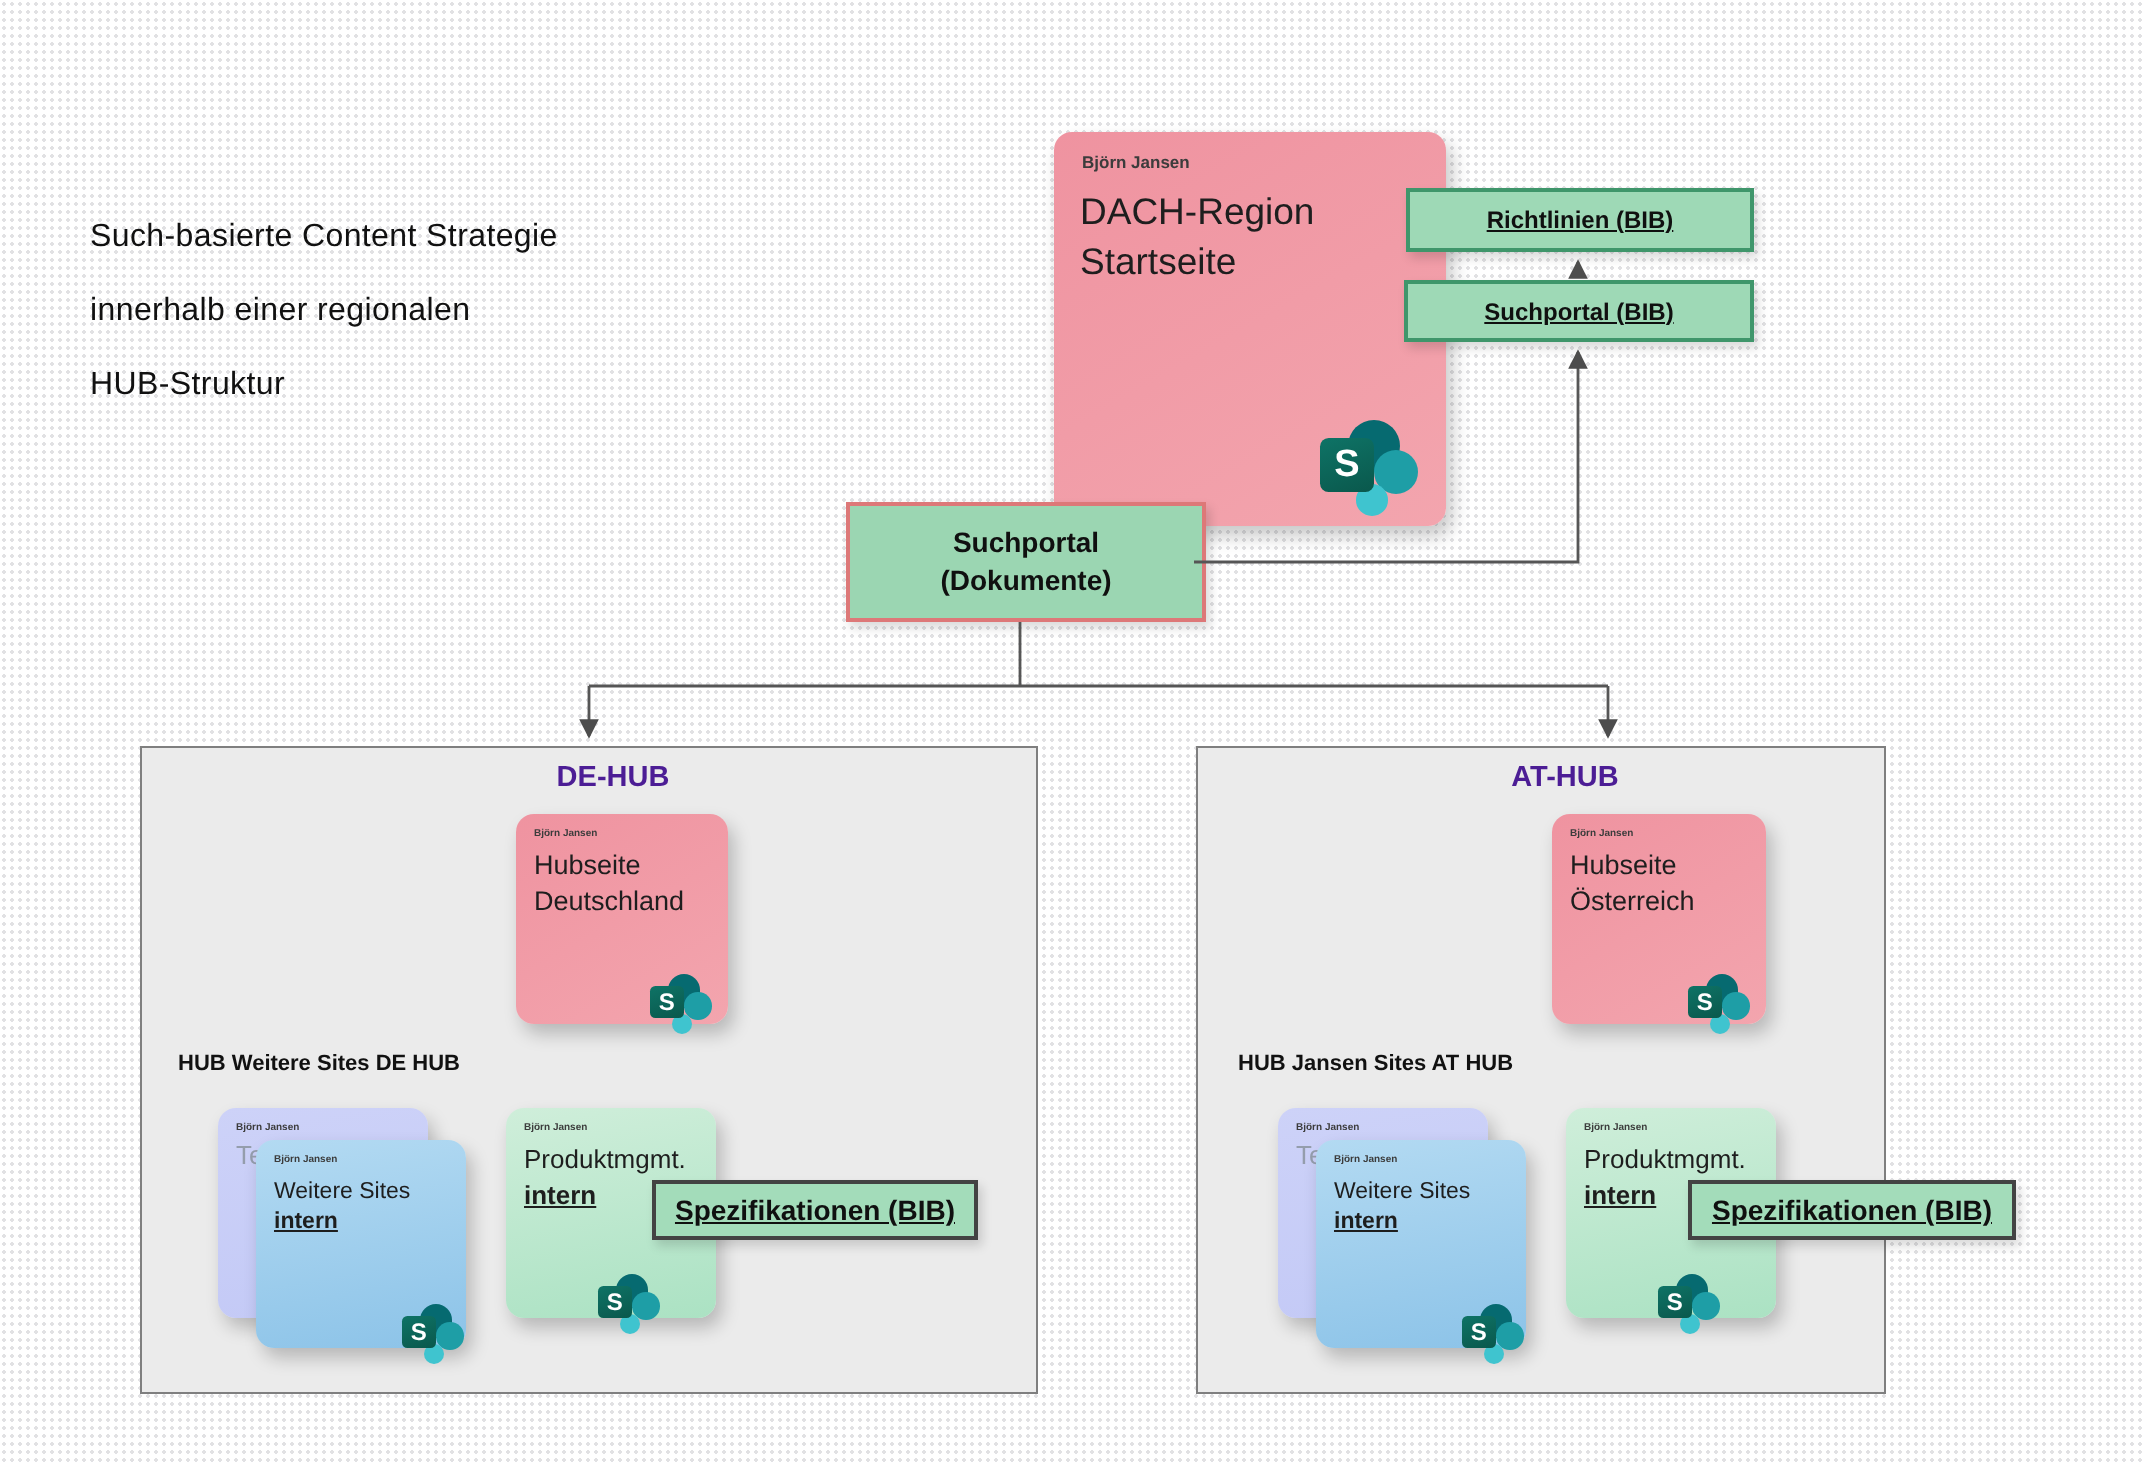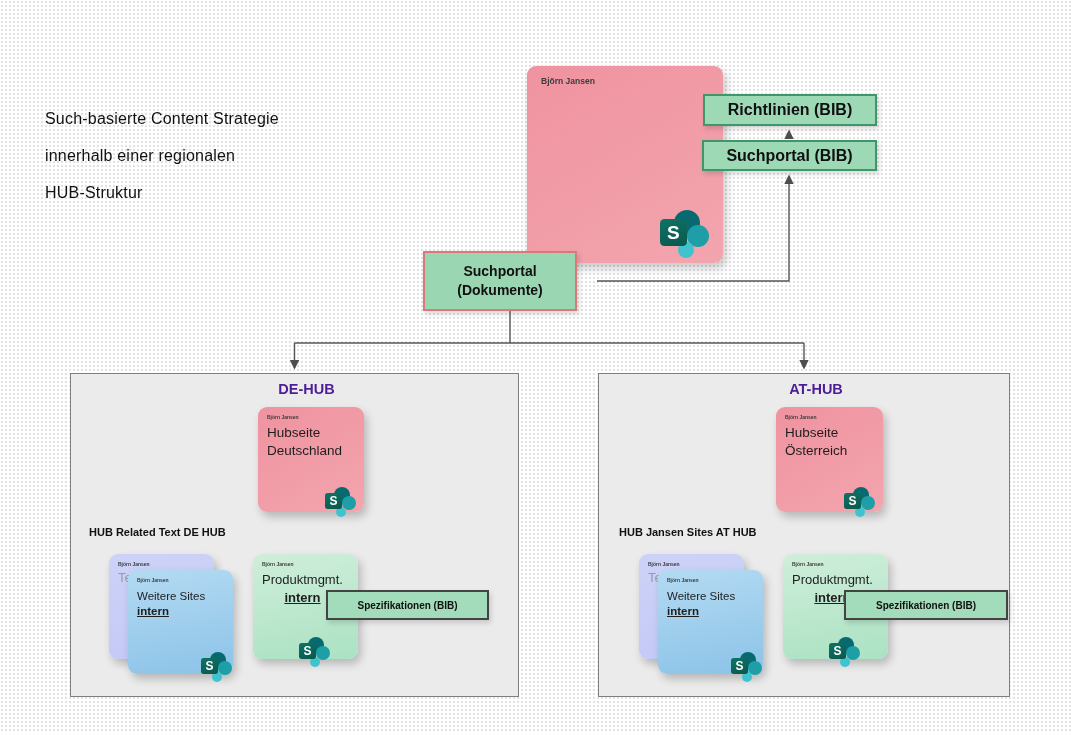--- a/index.html
+++ b/index.html
@@ -30,21 +30,21 @@
   .card-green { background: linear-gradient(170deg, #cfeeda 0%, #abe2c3 100%); }
   .card-lav   { background: linear-gradient(170deg, #cdd2f8 0%, #c3c9f6 100%); }
   .card .author { position: absolute; left: 9px; top: 7px; font-size: 5px; font-weight: 700; color: #3c3c3c; }
   .dach-card .author { left: 14px; top: 10px; font-size: 8.5px; }
   .card-title-lg { position: absolute; left: 13px; top: 27px; font-size: 18.5px; line-height: 25px; color: #1e1e1e; }
   .card-title-sm { position: absolute; left: 9px;  top: 17px; font-size: 13.5px; line-height: 18px; color: #1e1e1e; }
   .placeholder-text { position: absolute; left: 9px; top: 16px; font-size: 13px; color: #949dac; }
   .two-line .l1 { font-weight: 400; }
   .two-line .l2 { font-weight: 700; text-decoration: underline; }
   .sites-text { position: absolute; left: 9px; top: 19px; font-size: 11.5px; line-height: 15px; color: #1e1e1e; }
-  .prod-text  { position: absolute; left: 9px; top: 17px; font-size: 13px; line-height: 18px; color: #1e1e1e; text-align: center; }
+  .prod-text  { position: absolute; left: 9px; top: 17px; font-size: 13px; line-height: 18px; color: #1e1e1e; }
 
   
   .sp { position: absolute; }
   .sp .c { position: absolute; border-radius: 50%; }
   .sp .c-dark  { width: 55%; height: 55%; left: 29%; top: 0;   background: #066a70; }
   .sp .c-mid   { width: 46%; height: 46%; left: 56%; top: 31%; background: #1e9ea6; }
   .sp .c-light { width: 33%; height: 33%; left: 37%; top: 66%; background: #3fc4cf; }
   .sp .sq {
     position: absolute; width: 56%; height: 56%; left: 0; top: 19%;
     border-radius: 16%; background: linear-gradient(160deg, #0e7366 0%, #0a584c 100%);
@@ -53,22 +53,22 @@
   }
   .sp-48 { width: 48px; height: 48px; } .sp-48 .sq { font-size: 19px; }
   .sp-30 { width: 30px; height: 30px; } .sp-30 .sq { font-size: 12px; }
 
   
   .gbox {
     position: absolute; display: flex; align-items: center; justify-content: center;
     text-align: center; font-weight: 700; color: #101010;
     background: #9ed9b6; box-shadow: 2px 3px 5px rgba(0,0,0,0.15);
   }
-  .gbox-green-border { border: 2px solid #3f966b; font-size: 16px; }
-  .gbox-dark-border  { border: 2px solid #434343; font-size: 10px; background: #a3dcba; }
+  .gbox-green-border { border: 2px solid #3f966b; font-size: 12px; text-decoration: underline; }
+  .gbox-dark-border  { border: 2px solid #434343; font-size: 14px; background: #a3dcba; text-decoration: underline; }
   .gbox-red-border   { border: 2px solid #dd7878; font-size: 14px; line-height: 19px; background: #9bd6b2; }
 
   
   .hub {
     position: absolute; top: 373px; height: 324px;
     background: #ebebeb; border: 1px solid #7f7f7f;
   }
   .hub-title {
     position: absolute; top: 7px; left: 12px; width: 100%; text-align: center;
     font-size: 14.5px; font-weight: 700; color: #4c1d95;
@@ -98,56 +98,58 @@
       <path d="M804,343 L804,368" marker-end="url(#arrow)"></path>
     </g>
   </svg>
 
   <div class="main-title pre">Such-basierte Content Strategie
 innerhalb einer regionalen
 HUB-Struktur</div>
 
   <div class="card card-pink dach-card z2" style="left:527px; top:66px; width:196px; height:197px;">
     <div class="author">Björn Jansen</div>
+    <div class="card-title-lg pre">DACH-Region
+Startseite</div>
     <div class="sp sp-48" style="right:15px; bottom:5px;">
       <span class="c c-dark"></span>
         <span class="c c-mid"></span>
         <span class="c c-light"></span>
       <span class="sq">S</span>
     </div>
   </div>
 
   <div class="gbox gbox-green-border z3" style="left:703px; top:94px; width:174px; height:32px;">
     <span>Richtlinien (BIB)</span>
   </div>
   <div class="gbox gbox-green-border z3" style="left:702px; top:140px; width:175px; height:31px;">
     <span>Suchportal (BIB)</span>
   </div>
 
-  <div class="gbox gbox-red-border pre z3" style="left:423px; top:251px; width:154px; height:60px;">
+  <div class="gbox gbox-red-border pre z3" style="left:423px; top:251px; width:180px; height:60px;">
     <span class="pre">Suchportal
 (Dokumente)</span>
   </div>
 
   <div class="hub z1" style="left:70px; width:449px;">
     <div class="hub-title">DE-HUB</div>
 
     <div class="card card-pink" style="left:187px; top:33px; width:106px; height:105px;">
       <div class="author">Björn Jansen</div>
       <div class="card-title-sm pre">Hubseite
 Deutschland</div>
       <div class="sp sp-30" style="right:9px; bottom:-5px;">
         <span class="c c-dark"></span>
           <span class="c c-mid"></span>
           <span class="c c-light"></span>
         <span class="sq">S</span>
       </div>
     </div>
 
-    <div class="related-label" style="left:18px; top:152px;">HUB Related Text DE HUB</div>
+    <div class="related-label" style="left:18px; top:152px;">HUB Weitere Sites DE HUB</div>
 
     <div class="card card-lav" style="left:38px; top:180px; width:105px; height:105px;">
       <div class="author">Björn Jansen</div>
       <div class="placeholder-text">Text</div>
     </div>
 
     <div class="card card-blue z2" style="left:57px; top:196px; width:105px; height:104px;">
       <div class="author">Björn Jansen</div>
       <div class="sites-text two-line">
         <div class="l1">Weitere Sites</div>
@@ -173,21 +175,21 @@
           <span class="c c-light"></span>
         <span class="sq">S</span>
       </div>
     </div>
 
     <div class="gbox gbox-dark-border z3" style="left:255px; top:216px; width:163px; height:30px;">
       <span>Spezifikationen (BIB)</span>
     </div>
   </div>
 
-  <div class="hub z1" style="left:598px; width:412px;">
+  <div class="hub z1" style="left:598px; width:345px;">
     <div class="hub-title">AT-HUB</div>
 
     <div class="card card-pink" style="left:177px; top:33px; width:107px; height:105px;">
       <div class="author">Björn Jansen</div>
       <div class="card-title-sm pre">Hubseite
 Österreich</div>
       <div class="sp sp-30" style="right:9px; bottom:-5px;">
         <span class="c c-dark"></span>
           <span class="c c-mid"></span>
           <span class="c c-light"></span>

